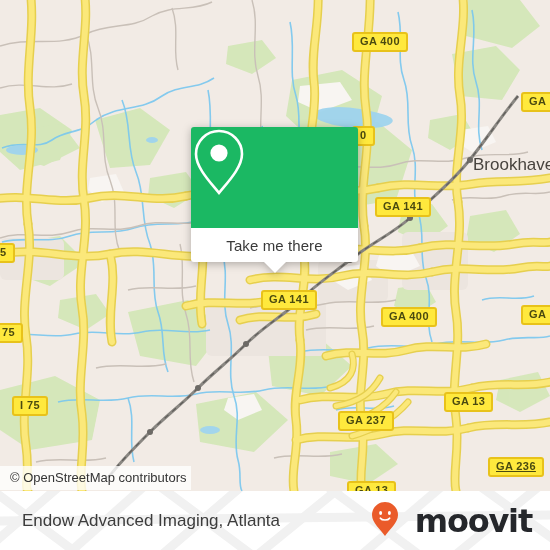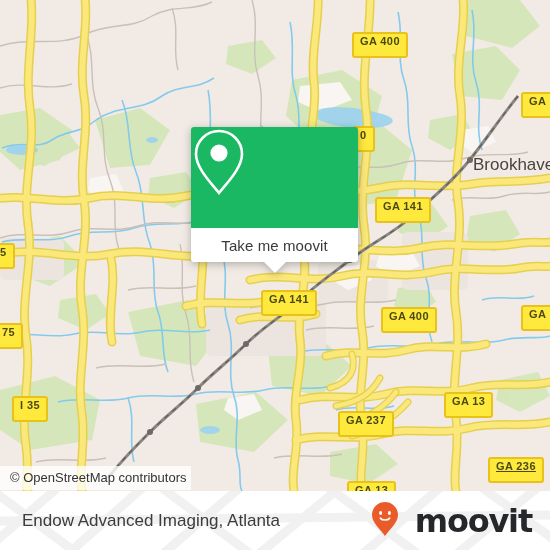--- a/index.html
+++ b/index.html
@@ -20,21 +20,21 @@
   
   .shield{
     position:absolute;
     background:#ffe93d;
     border:2px solid #e8c21a;
     border-radius:3px;
     color:#4a4a10;
     font-size:11px;
     font-weight:bold;
     letter-spacing:.4px;
-    padding:2px 6px 9px 6px;
+    padding:2px 6px 3px 6px;
     line-height:11px;
     white-space:nowrap;
     font-family:"Liberation Sans", sans-serif;
   }
 
   .place-label{
     position:absolute;
     color:#48443f;
     font-size:17px;
     white-space:nowrap;
@@ -321,37 +321,37 @@
 
     <div class="shield" style="left:352px;top:32px;">GA 400</div>
     <div class="shield" style="left:521px;top:92px;">GA</div>
     <div class="shield" style="left:352px;top:126px;">0</div>
     <div class="shield" style="left:375px;top:197px;">GA 141</div>
     <div class="shield" style="left:261px;top:290px;">GA 141</div>
     <div class="shield" style="left:381px;top:307px;">GA 400</div>
     <div class="shield" style="left:521px;top:305px;">GA</div>
     <div class="shield" style="left:-8px;top:243px;">5</div>
     <div class="shield" style="left:-6px;top:323px;">75</div>
-    <div class="shield" style="left:12px;top:396px;">I 35</div>
+    <div class="shield" style="left:12px;top:396px;">I 75</div>
     <div class="shield" style="left:338px;top:411px;">GA 237</div>
     <div class="shield" style="left:444px;top:392px;">GA 13</div>
     <div class="shield" style="left:488px;top:457px;text-decoration:underline;">GA 236</div>
     <div class="shield" style="left:347px;top:481px;">GA 13</div>
 
     <div class="popup">
       <div class="popup-top">
         <span>
           <svg class="pin-white" width="56" height="70" viewBox="0 0 56 70" aria-hidden="true">
             <path d="M28 4 C15.3 4 5 14.3 5 27 C5 41 20 56 28 66 C36 56 51 41 51 27 C51 14.3 40.7 4 28 4 Z" fill="none" stroke="#ffffff" stroke-width="2.6"></path>
             <circle cx="28" cy="26" r="8.6" fill="#ffffff"></circle>
           </svg>
         </span>
       </div>
       <div class="popup-bottom">
-        <span class="popup-label">Take me moovit</span>
+        <span class="popup-label">Take me there</span>
         <span class="popup-tail"></span>
       </div>
     </div>
 
     <div class="attrib">© OpenStreetMap contributors</div>
   </div>
 
   <div class="footer">
     <svg class="footer-bg" width="550" height="59" viewBox="0 0 550 59">
       <g stroke="#f1f1f1" fill="none" stroke-width="9" stroke-linecap="round">

